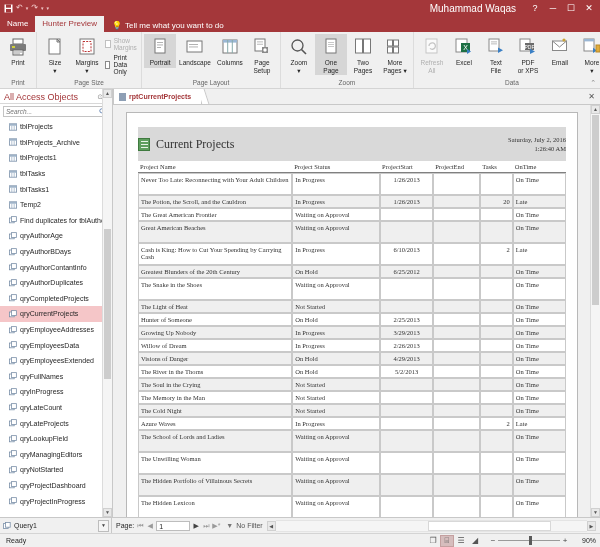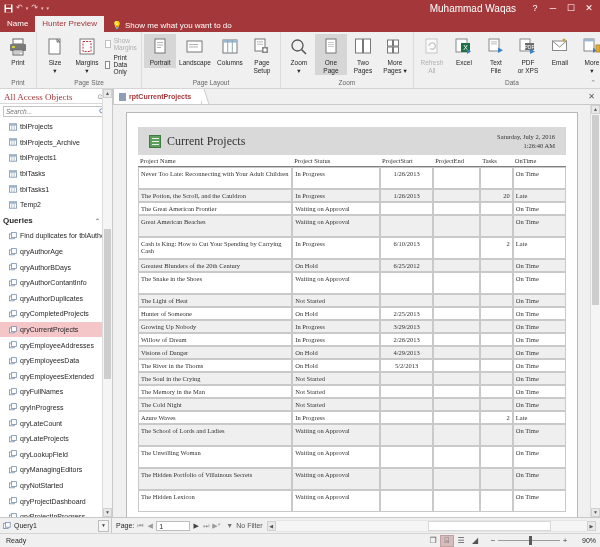--- a/index.html
+++ b/index.html
@@ -68,21 +68,21 @@
   
   .nav{
     width:112px;min-width:112px;background:#fff;border-right:1px solid #c8c8c8;
     display:flex;flex-direction:column;position:relative;
   }
   .nav-head{
     display:flex;align-items:center;padding:2px 3px 1px 4px;
     border-bottom:1px solid #d8d8d8;height:15px;box-sizing:border-box;
   }
   .nav-title{font-size:9px;color:#a4373a;font-weight:normal;flex:1;
-    font-family:Liberation Serif, serif;}
+    font-family:Liberation Sans, sans-serif;}
   .nav-ic{font-size:7px;color:#8a8a8a;margin-left:2px;}
   .nav-search{
     margin:2px 3px;height:11px;border:1px solid #c4c4c4;background:#fff;
     display:flex;align-items:center;padding:0 2px;box-sizing:border-box;
   }
   .nav-search input{
     border:0;outline:0;flex:1;font-size:6.5px;font-style:italic;color:#808080;
     font-family:"Liberation Sans", sans-serif;background:transparent;padding:0;
   }
   .mag{font-size:7px;color:#4a6fa5;}
@@ -123,21 +123,21 @@
   }
   .dtab-close{margin-left:auto;padding:0 5px;font-size:8px;color:#555;
     display:flex;align-items:center;}
   .canvas{flex:1;overflow:hidden;position:relative;background:#f0f0f0;padding-right:9px;}
   .page{
     position:absolute;left:13px;top:7px;right:22px;bottom:-40px;
     background:#fff;border:1px solid #b8b8b8;
   }
   .rpt{padding:14px 11px 0 11px;}
   .rpt-head{
-    background:#d9d9d9;display:flex;align-items:center;padding:4px 11px;height:28px;box-sizing:border-box;
+    background:#d9d9d9;display:flex;align-items:center;padding:4px 0;height:34px;box-sizing:border-box;
   }
   .rpt-icon{width:12px;height:13px;background:#5e9e5e;border:1px solid #3f7a3f;margin-right:6px;
     position:relative;flex:none;box-sizing:border-box;}
   .rpt-icon:after{content:"";position:absolute;left:2px;top:2px;width:7px;height:1px;
     background:#e6f2e6;box-shadow:0 3px 0 #e6f2e6,0 6px 0 #e6f2e6;}
   .rpt-title{font-family:"Liberation Serif", serif;font-size:12px;color:#333;flex:1;}
   .rpt-date{text-align:right;font-family:"Liberation Serif", serif;font-size:6.5px;color:#333;line-height:9px;}
   table.rtbl{width:100%;border-collapse:separate;border-spacing:0;font-family:"Liberation Serif", serif;}
   table.rtbl th{
     font-weight:normal;font-size:6.5px;color:#333;text-align:left;
@@ -233,21 +233,21 @@
     <span class="tb-btn">☐</span>
     <span class="tb-btn">✕</span>
   </div>
 </div>
 
 <div class="tabstrip">
   <div class="rtab">Name</div>
   <div class="rtab active">Hunter Preview</div>
   <div class="tellme">
     <span class="bulb">💡</span>
-    <span>Show me what you want to do</span>
+    <span>Tell me what you want to do</span>
   </div>
 </div>
 
 <div class="ribbon">
 
   <div class="rgroup">
     <div class="rgroup-items">
       <div class="rbtn">
         <span class="glyph">
           <svg width="20" height="20" viewBox="0 0 20 20">
@@ -554,25 +554,20 @@
         <div class="nitem">
           <span class="tico-w" style="width: 8px; height: 8px; flex: 0 0 auto; line-height: 0;">
             <svg width="8" height="8" viewBox="0 0 10 10">
               <rect x="0.5" y="1" width="9" height="8" fill="#fff" stroke="#7a8fa8"></rect>
               <rect x="0.5" y="1" width="9" height="2.4" fill="#9fb3c8"></rect>
               <line x1="3.5" y1="3.4" x2="3.5" y2="9" stroke="#9fb3c8"></line>
               <line x1="6.5" y1="3.4" x2="6.5" y2="9" stroke="#9fb3c8"></line>
             </svg>
           </span>
           <span>Temp2</span>
-        </div>
-        <div class="ngroup">
-          <span>Queries</span>
-          <span class="sp"></span>
-          <span style="font-size:6px;color:#777">⌃</span>
         </div>
         <div class="nitem">
           <span class="qico" style="width: 8px; height: 8px; flex: 0 0 auto; line-height: 0;">
             <svg width="8" height="8" viewBox="0 0 10 10">
               <rect x="0.5" y="2.5" width="6" height="6" fill="#fff" stroke="#7a8fa8"></rect>
               <rect x="3.2" y="0.8" width="6" height="6" fill="#fff" stroke="#7a8fa8"></rect>
             </svg>
           </span>
           <span>Find duplicates for tblAuthors</span>
         </div>

